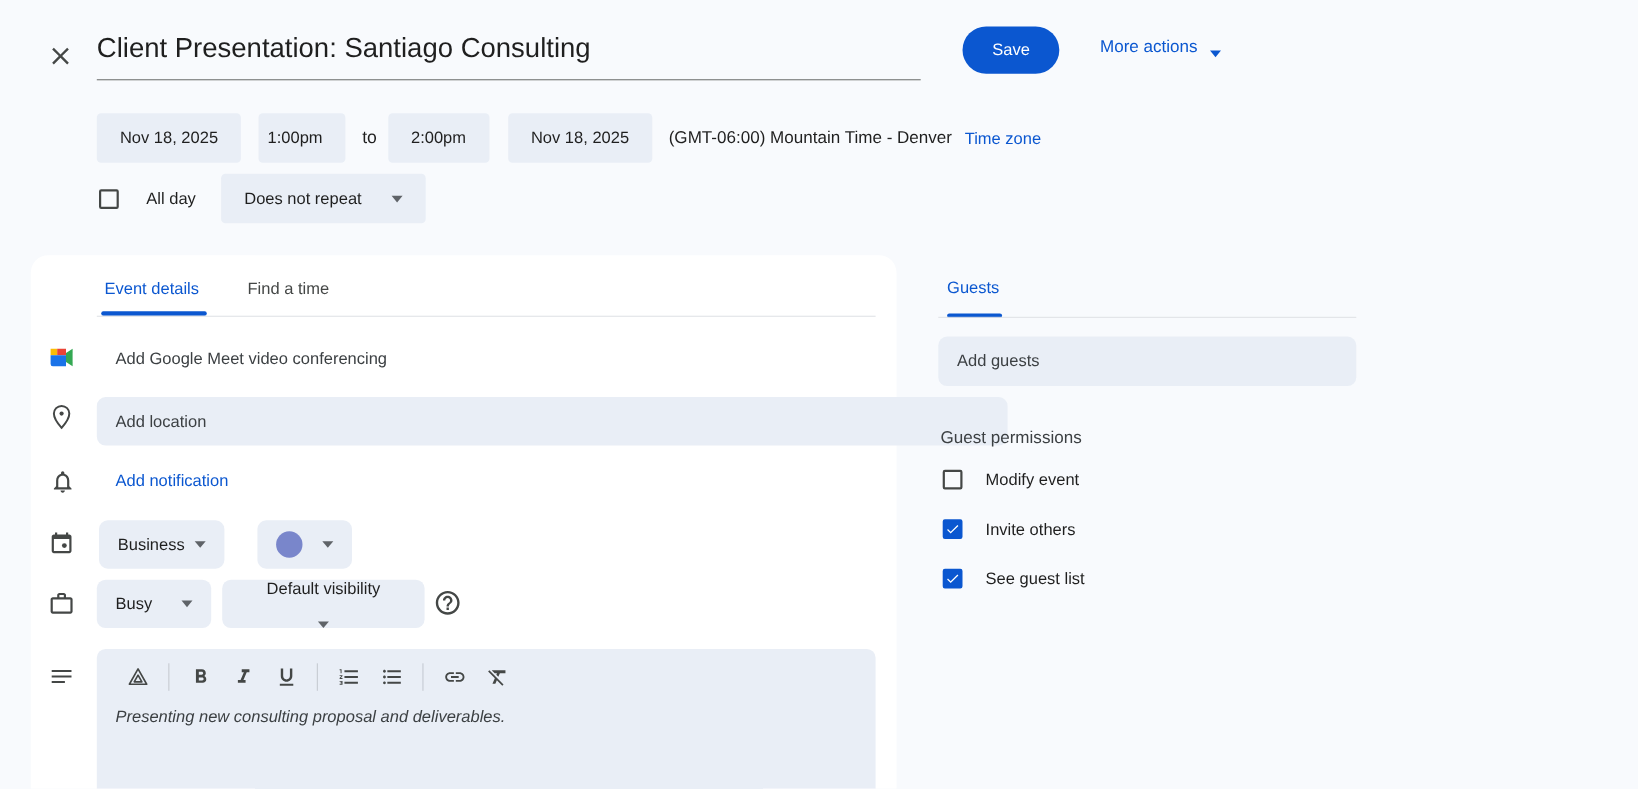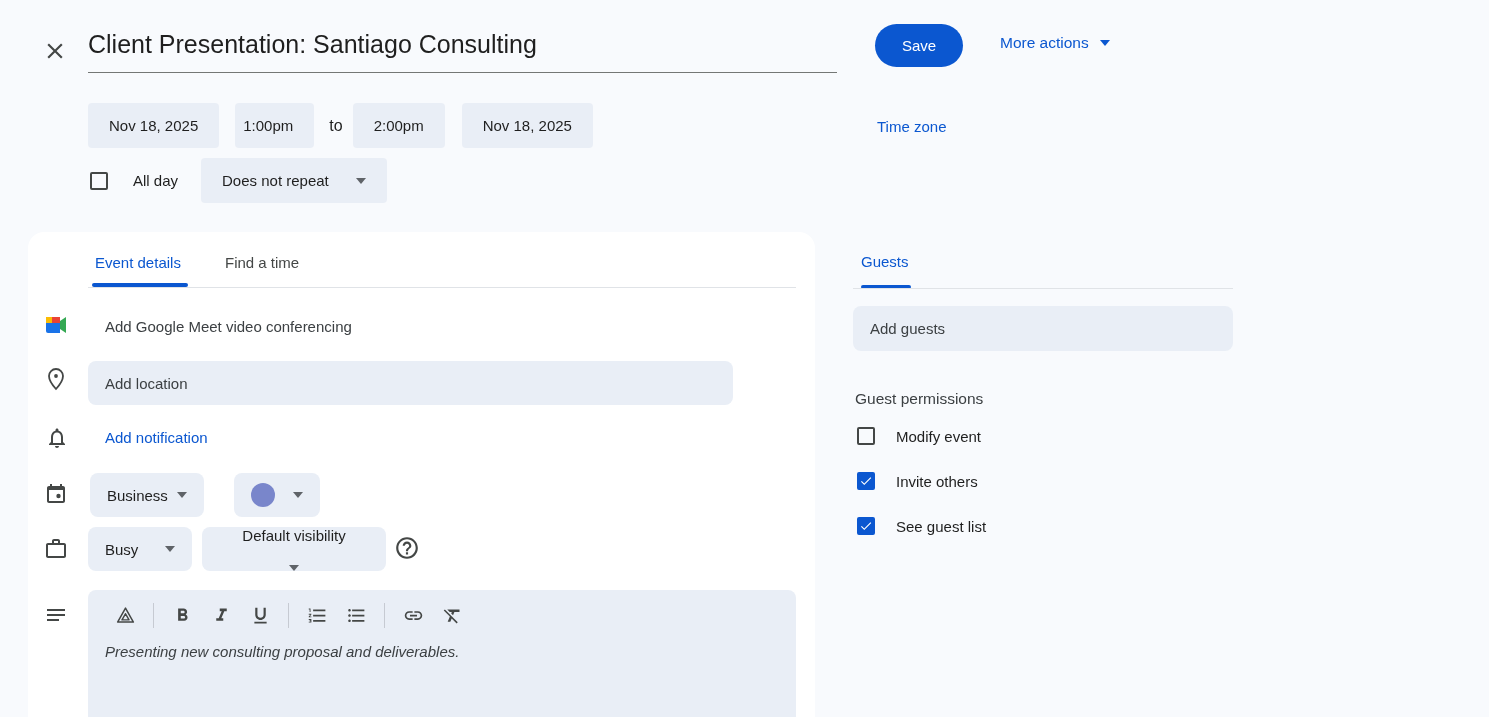--- a/index.html
+++ b/index.html
@@ -16,21 +16,21 @@
   
   .close-btn { left:41px; top:37px; width:28px; height:28px; cursor:pointer; display:flex; align-items:center; justify-content:center; }
   .close-btn svg { width:26px; height:26px; fill:#444746; }
   .title-wrap { left:88px; top:30px; width:749px; border-bottom:1px solid #747775; padding-bottom:13px; }
   .title-input { font-size:25px; color:#1f1f1f; font-weight:400; white-space:nowrap; }
   .save-btn {
     left:875px; top:24px; height:43px; padding:0 27px; border:none; cursor:pointer;
     background:#0b57d0; color:#ffffff; font-size:15px; font-weight:500;
     border-radius:22px; font-family:inherit; display:flex; align-items:center;
   }
-  .more-actions { left:1000px; top:34px; display:flex; align-items:center; gap:11px; cursor:pointer; }
+  .more-actions { left:1000px; top:34px; display:flex; align-items:flex-end; gap:11px; cursor:pointer; }
   .more-actions .lbl { color:#0b57d0; font-size:15.5px; font-weight:500; }
   .caret { width:0; height:0; border-left:5px solid transparent; border-right:5px solid transparent; border-top:6px solid #5f6368; }
   .caret.blue { border-top-color:#0b57d0; }
 
   
   .chip {
     background:#e9eef6; border-radius:4px; height:45px; display:flex; align-items:center;
     padding:0 21px; font-size:15px; color:#1f1f1f; cursor:pointer; white-space:nowrap;
   }
   .dt-row { left:88px; top:103px; display:flex; align-items:center; }
@@ -112,20 +112,21 @@
   <span class="lbl">More actions</span>
   <span class="caret blue"></span>
 </div>
 
 <div class="abs dt-row">
   <div class="chip">Nov 18, 2025</div>
   <div class="chip gap16">1:00pm</div>
   <span class="to-lbl">to</span>
   <div class="chip">2:00pm</div>
   <div class="chip" style="margin-left:17px">Nov 18, 2025</div>
+  <span class="tz-text">(GMT-06:00) Mountain Time - Denver</span>
 </div>
 <div class="abs tz-btn">Time zone</div>
 
 <div class="abs row2">
   <span class="cb">
     
   </span>
   <span class="allday-lbl">All day</span>
   <div class="chip repeat-chip">
     <span>Does not repeat</span>
@@ -149,21 +150,21 @@
     </svg>
   </div>
   <div class="abs plain-row-text" style="left:77px; top:86px;">Add Google Meet video conferencing</div>
 
   <div class="abs row-icon" style="left:16px; top:135px;">
     <svg viewBox="0 0 24 24">
         <path d="M12 2C8.1 2 5 5.1 5 9c0 5.3 7 13 7 13s7-7.7 7-13c0-3.9-3.1-7-7-7z" fill="none" stroke="#444746" stroke-width="1.8"></path>
         <circle cx="12" cy="9" r="1.9" fill="#444746"></circle>
       </svg>
   </div>
-  <input class="abs field" style="left: 60px; top: 129px; width: 645px; height: 44px;" placeholder="Add location">
+  <input class="abs field" style="left: 60px; top: 129px; width: 828px; height: 44px;" placeholder="Add location">
 
   <div class="abs row-icon" style="left:17px; top:194px;">
     <svg viewBox="0 0 24 24">
         <path fill="#444746" d="M12 22c1.1 0 2-.9 2-2h-4c0 1.1.9 2 2 2zm6-6v-5c0-3.07-1.63-5.64-4.5-6.32V4c0-.83-.67-1.5-1.5-1.5s-1.5.67-1.5 1.5v.68C7.64 5.36 6 7.92 6 11v5l-2 2v1h16v-1l-2-2zm-2 1H8v-6c0-2.48 1.51-4.5 4-4.5s4 2.02 4 4.5v6z"></path>
       </svg>
   </div>
   <div class="abs link-blue" style="left:77px; top:197px;">Add notification</div>
 
   <div class="abs row-icon" style="left:16px; top:250px;">
     <svg viewBox="0 0 24 24">

